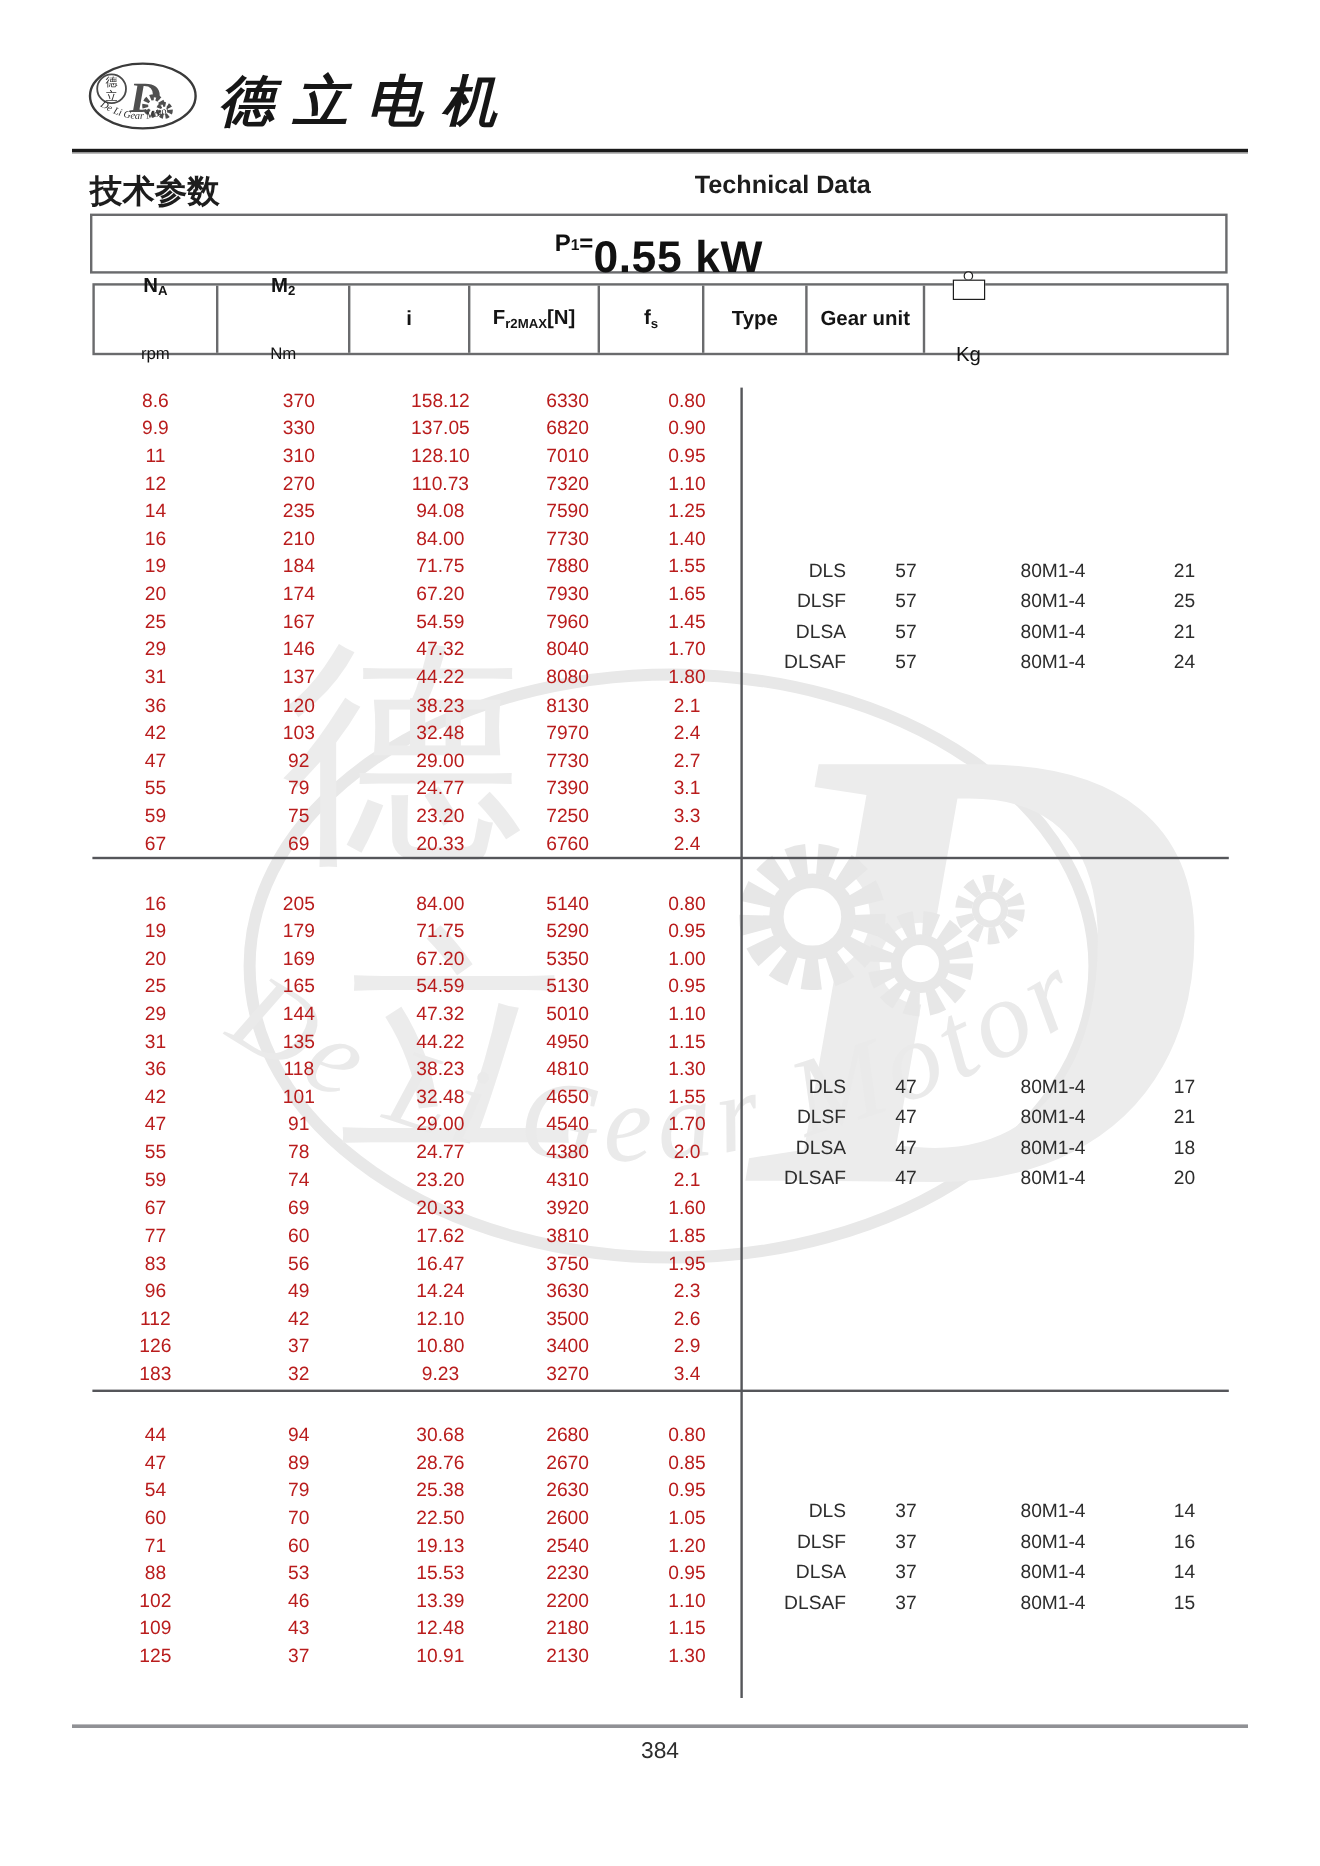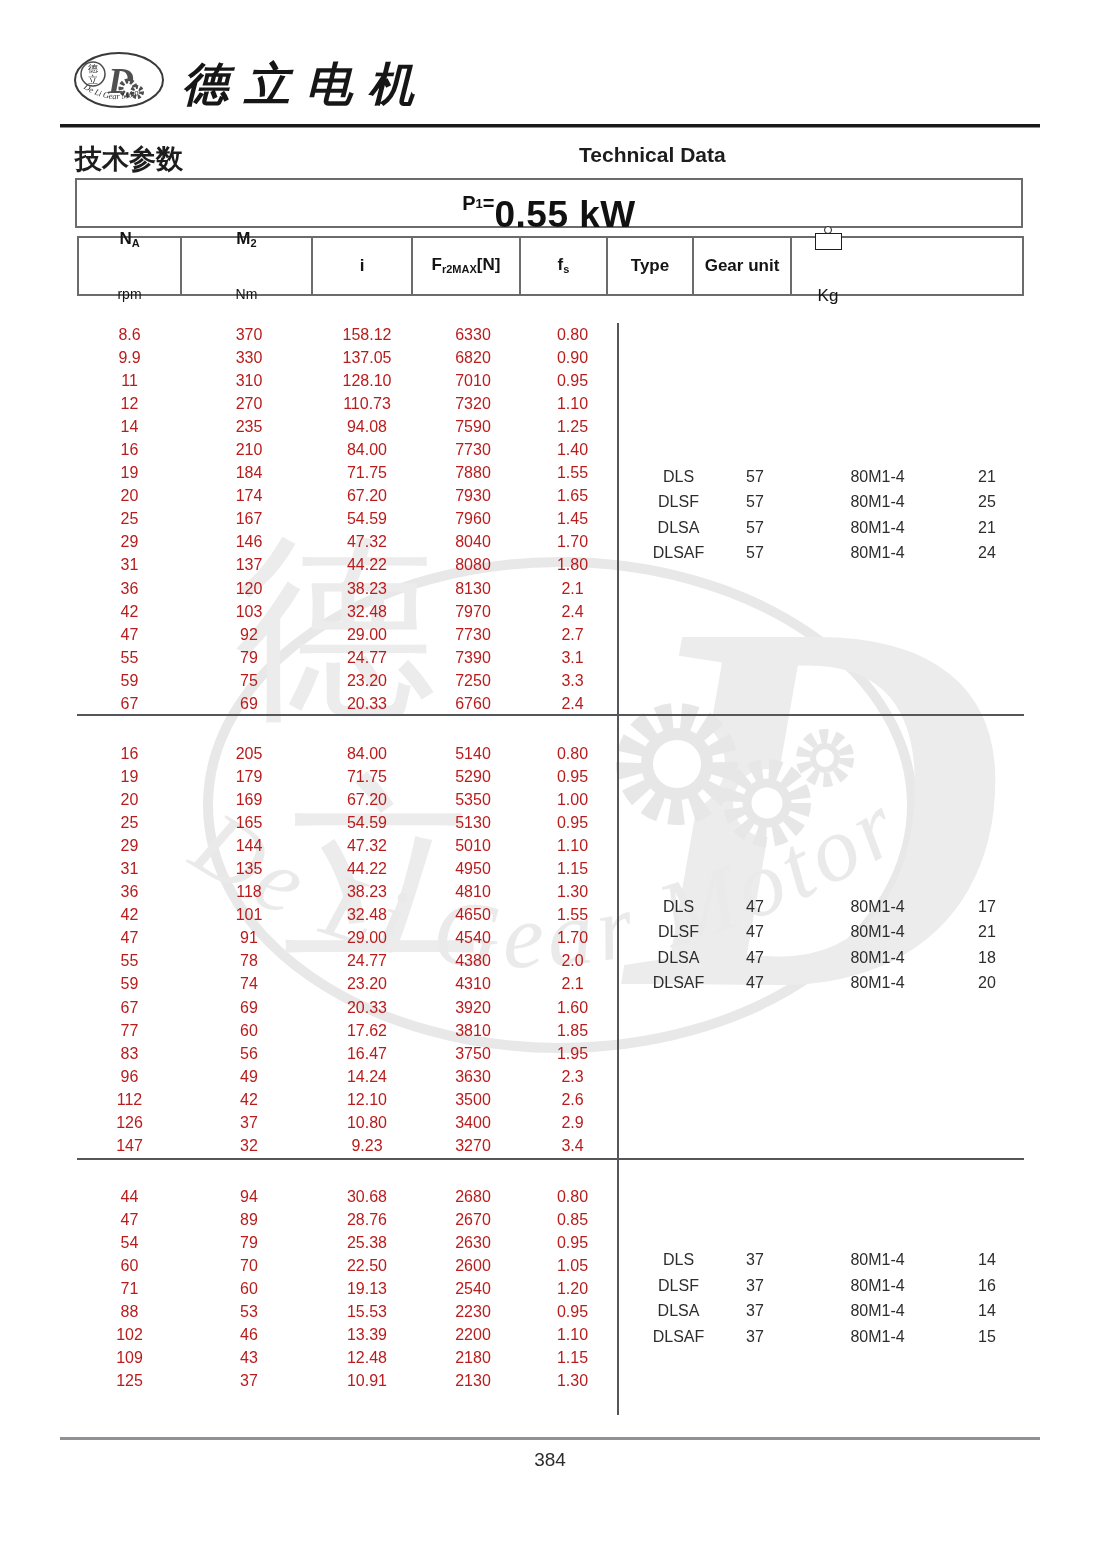--- a/index.html
+++ b/index.html
@@ -50,21 +50,21 @@
   }
   .hcell {
     border-right:2px solid #6a6b6d;
     display:flex; flex-direction:column; align-items:center; justify-content:center;
     color:#141414; line-height:1.1;gap:36px;
   }
   .hcell:last-child { border-right:none; }
   .h-main { font-size:17px; font-weight:bold; }
   .h-sub  { font-size:11px; font-weight:bold; vertical-align:-3px; }
   .h-unit { font-size:14px; font-weight:normal; margin-top:2px; }
-  .w1{width:103px}.w2{width:131px}.w3{width:100px}.w4{width:108px}.w5{width:87px}
+  .w1{width:103px}.w2{width:110px}.w3{width:100px}.w4{width:108px}.w5{width:87px}
   .w6{width:86px}.w7{width:98px}.w8{width:142px}.w9{width:72px}
   .kgicon { display:flex; flex-direction:column; align-items:center; }
   .kgring { width:8px; height:8px; border:1.5px solid #1e1e1e; border-radius:50%; background:#fff; }
   .kgbody { width:27px; height:17px; border:1.5px solid #1e1e1e; margin-top:-1px; background:#fff; }
   .kgtext { font-size:17px; font-weight:normal; margin-top:1px; }
 
   
   .data-area { position:relative; margin-left:17px; width:947px; height:1129px; }
   .watermark { position:absolute; left:0; top:0; z-index:0; pointer-events:none; }
   .sections { position:relative; z-index:1; }
@@ -77,21 +77,21 @@
     border-left:2px solid #55565a; z-index:1;
   }
   .drow { display:flex; align-items:center; height:23.1px; font-size:16px; color:#b91c1c; }
   .dc { text-align:center; }
   .dc0{width:105px}.dc1{width:134px}.dc2{width:102px}.dc3{width:110px}.dc4{width:89px}
   .motor { position:absolute; left:540px; width:407px; }
   .m1 { top:calc(50% + 10px); transform:translateY(-50%); }
   .m2 { top:calc(50% + 8px);  transform:translateY(-50%); }
   .m3 { top:calc(50% + 6px);  transform:translateY(-50%); }
   .mrow { display:flex; align-items:center; height:25.5px; font-size:16px; color:#2d2d2d; }
-  .mc0{width:88px; padding-left:35px; text-align:center;}
+  .mc0{width:88px; padding-left:35px; text-align:right;}
   .mc1{width:100px; text-align:center;}
   .mc2{width:145px; text-align:center;}
   .mc3{width:74px; text-align:center;}
 
   
   .footer-rule { margin-top:12px; height:0; border-top:3px solid #909195; }
   .page-num { text-align:center; font-size:19px; color:#2d2d2d; margin-top:9px; }
 </style>
 </head>
 <body>
@@ -454,21 +454,21 @@
                 <span class="dc dc4">2.6</span>
               </div>
               <div class="drow">
                 <span class="dc dc0">126</span>
                 <span class="dc dc1">37</span>
                 <span class="dc dc2">10.80</span>
                 <span class="dc dc3">3400</span>
                 <span class="dc dc4">2.9</span>
               </div>
               <div class="drow">
-                <span class="dc dc0">147</span>
+                <span class="dc dc0">183</span>
                 <span class="dc dc1">32</span>
                 <span class="dc dc2">9.23</span>
                 <span class="dc dc3">3270</span>
                 <span class="dc dc4">3.4</span>
               </div>
             </div>
           <div class="motor m2">
               <div class="mrow">
                 <span class="mc0">DLS</span>
                 <span class="mc1">47</span>

